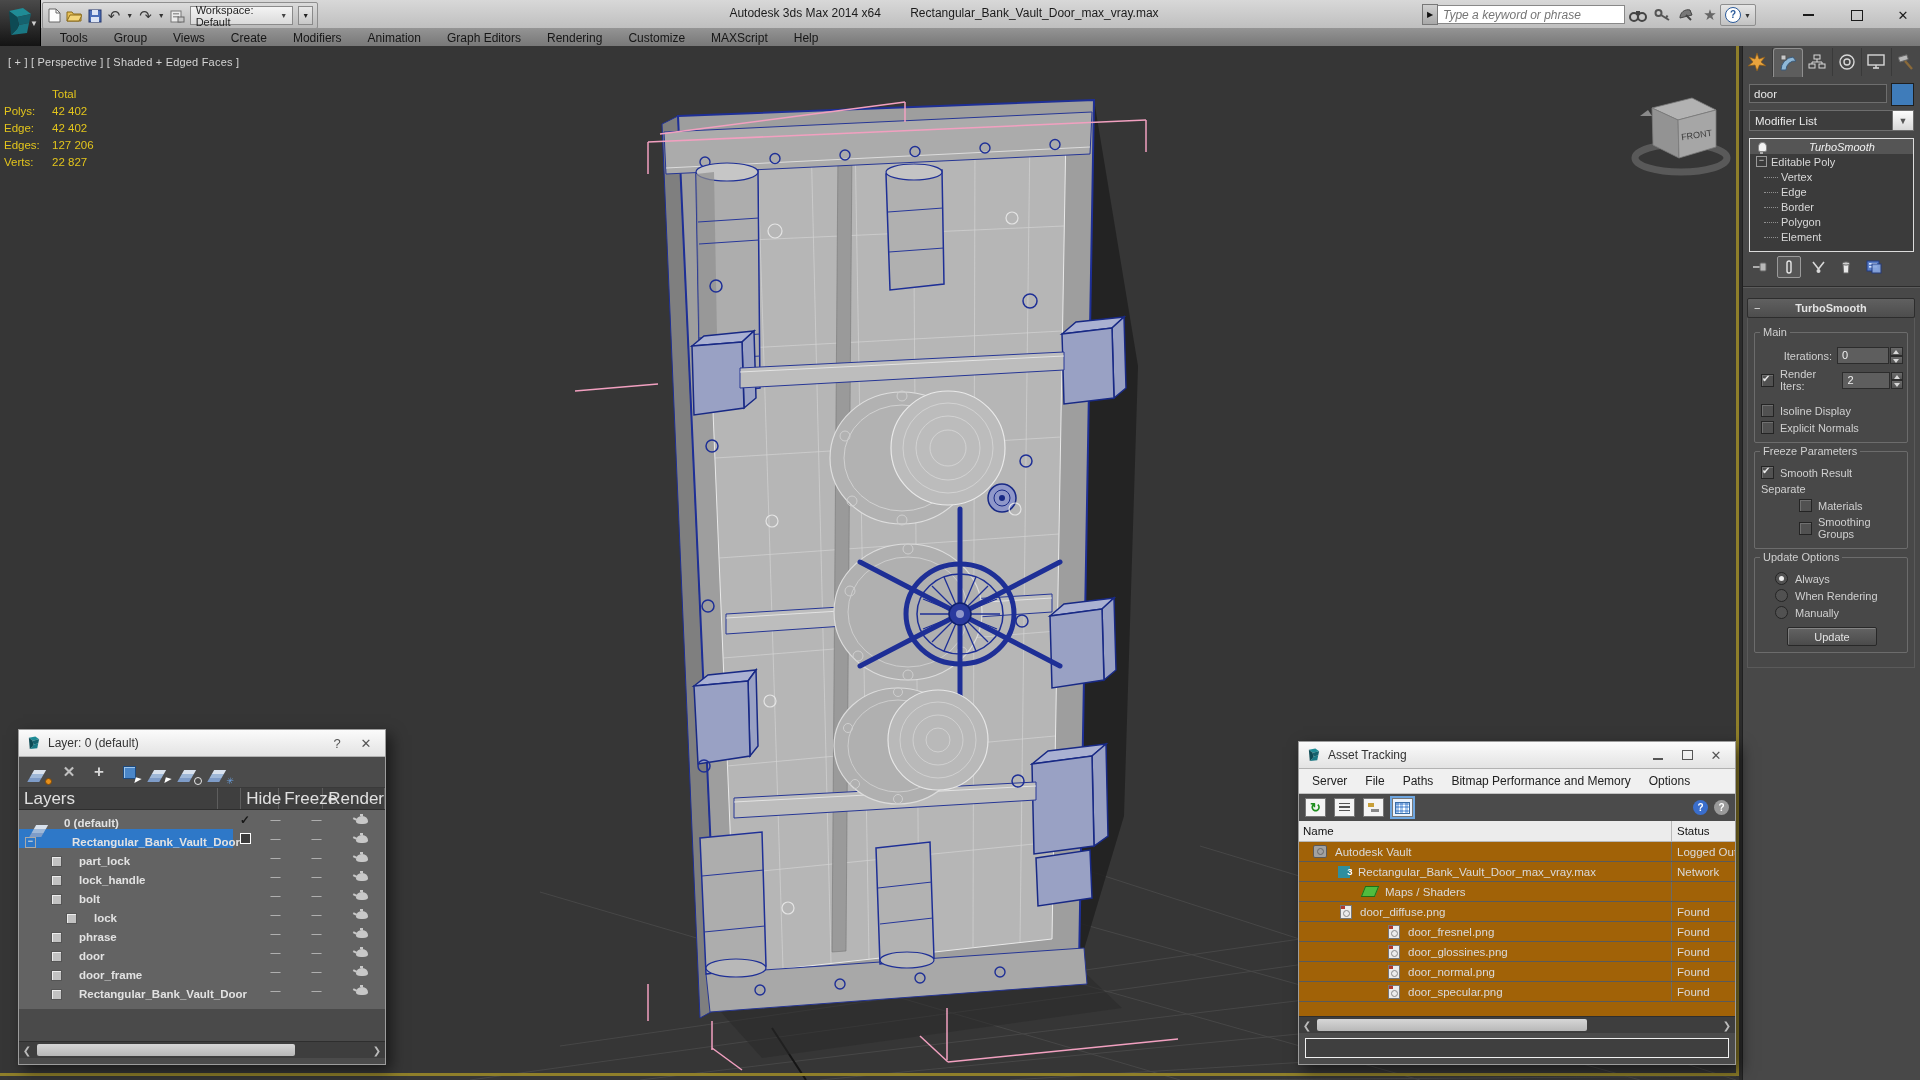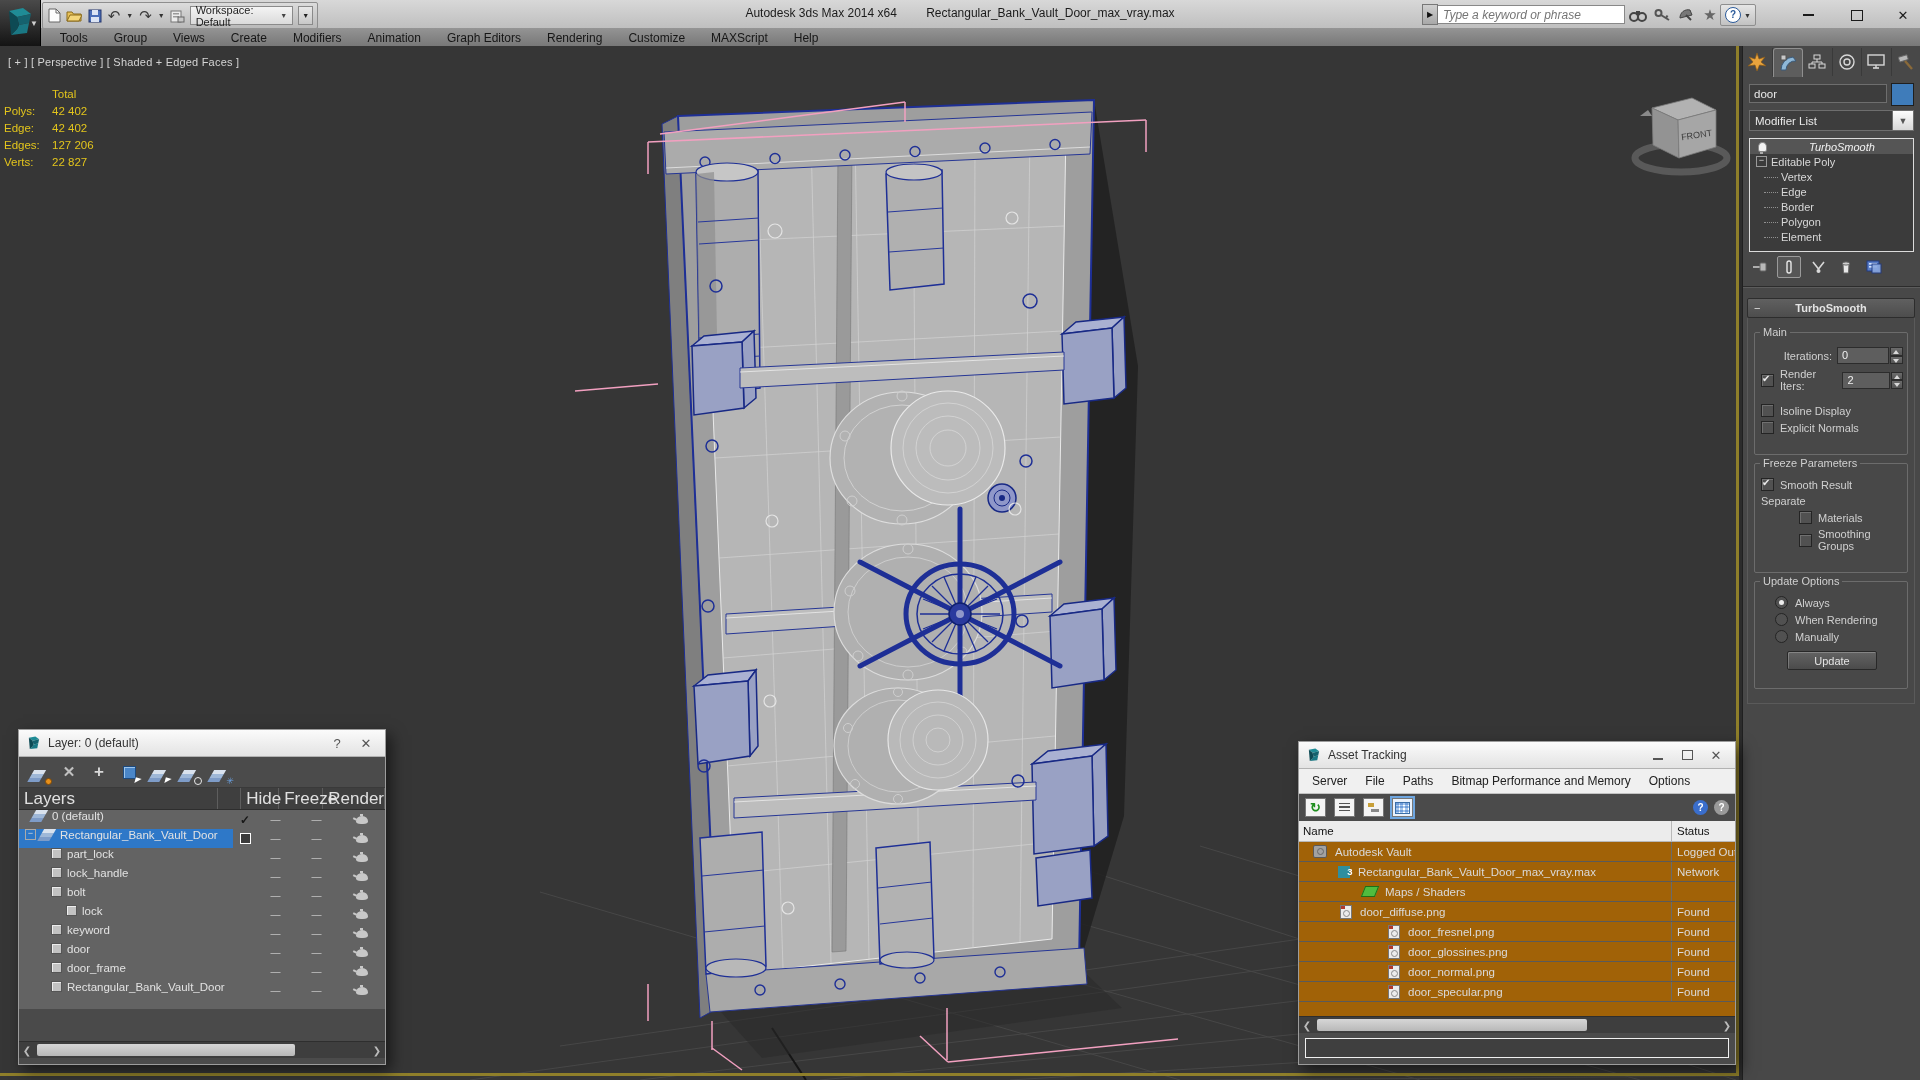--- a/index.html
+++ b/index.html
@@ -23,21 +23,21 @@
     display:flex;align-items:center;padding:0 4px;gap:5px;}
   .qat-ic{width:17px;height:17px;display:flex;align-items:center;justify-content:center;}
   .qat-car{font-size:7px;color:#333;width:8px;}
   #workspace{height:17px;background:linear-gradient(#f4f4f4,#dadada);
     border:1px solid #8a8a8a;font-size:11px;color:#222;display:flex;align-items:center;
     padding:0 5px;gap:8px;width:108px;}
   #workspace .dd{font-size:7px;color:#444;margin-left:auto;}
   #ws-fly{width:15px;height:17px;background:linear-gradient(#e8e8e8,#c8c8c8);
     border:1px solid #8a8a8a;display:flex;align-items:center;justify-content:center;
     font-size:7px;color:#222;}
-  #win-title{position:absolute;top:6px;left:560px;width:800px;text-align:center;
+  #win-title{position:absolute;top:6px;left:544px;width:800px;text-align:center;
     font-size:12px;color:#1b1b1b;white-space:nowrap;}
   #win-title .fname{margin-left:26px;}
   #searchwrap{position:absolute;left:1422px;top:5px;height:19px;display:flex;align-items:center;}
   #search-arrow{width:14px;height:19px;background:linear-gradient(#d0d0d0,#a8a8a8);
     border:1px solid #777;display:flex;align-items:center;justify-content:center;
     font-size:8px;color:#111;}
   #search-input{width:176px;height:17px;border:1px solid #888;border-left:none;
     font-style:italic;font-size:12px;color:#8a8a8a;padding:0 5px;outline:none;
     font-family:"Liberation Sans",sans-serif;}
   .tb-ico{width:22px;height:19px;display:flex;align-items:center;justify-content:center;margin-left:2px;}
@@ -95,21 +95,21 @@
   .stkb{width:22px;height:20px;display:flex;align-items:center;justify-content:center;}
   .stkb.pressed{border:1px solid #9a9a9a;background:#565656;border-radius:2px;}
   #cp-sep{position:absolute;left:0;top:240px;width:178px;border-top:1px solid #2c2c2c;
     border-bottom:1px solid #5c5c5c;}
   
   #roll{position:absolute;left:4px;top:252px;width:168px;}
   .roll-head{height:18px;background:linear-gradient(#606060,#4d4d4d);border:1px solid #2d2d2d;
     color:#e4e4e4;font-weight:bold;font-size:11px;text-align:center;line-height:18px;position:relative;border-radius:2px;}
   .roll-head .minus{position:absolute;left:6px;top:0;font-weight:normal;}
   .roll-body{border:1px solid #5a5a5a;border-top:none;padding:6px 4px 8px 4px;background:#484848;}
-  .group{border:1px solid #6c6c6c;border-radius:2px;position:relative;margin:8px 2px 6px 2px;padding:10px 4px 16px 6px;}
+  .group{border:1px solid #6c6c6c;border-radius:2px;position:relative;margin:8px 2px 6px 2px;padding:10px 4px 4px 6px;}
   .gtitle{position:absolute;top:-7px;left:5px;background:#484848;padding:0 3px;font-size:11px;color:#d0d0d0;}
   .row{display:flex;align-items:center;margin:4px 0;}
   .cb{width:11px;height:11px;background:#515151;border:1px solid #242424;
     box-shadow:inset 1px 1px rgba(255,255,255,.18);display:inline-block;position:relative;
     margin-right:6px;flex:none;}
   .cb.on::after{content:"✔";position:absolute;left:0;top:-2px;color:#ececec;font-size:10px;}
   .rd{width:11px;height:11px;border-radius:50%;background:#515151;border:1px solid #242424;
     display:inline-block;position:relative;margin-right:7px;flex:none;}
   .rd.on::after{content:"";position:absolute;left:3px;top:3px;width:5px;height:5px;border-radius:50%;background:#ededed;}
   .spinfield{width:42px;height:15px;background:#5e5e5e;border:1px solid #2c2c2c;color:#f0f0f0;
@@ -151,21 +151,21 @@
     border-left:6px solid #fff;border-bottom:6px solid transparent;transform:rotate(15deg);}
   .mag{position:absolute;right:-3px;bottom:-3px;width:6px;height:6px;border:1.5px solid #e8e8e8;border-radius:50%;}
   .gear{position:absolute;right:-4px;bottom:-4px;color:#6aa0e0;font-size:9px;}
   .newdot{position:absolute;right:-3px;bottom:-3px;width:5px;height:5px;background:#e8901a;border-radius:50%;border:1px solid #7e4a08;}
   #ld-header{height:21px;background:#3f3f3f;border-bottom:1px solid #2e2e2e;display:flex;
     font-size:17px;color:#e0e0e0;align-items:center;flex:none;}
   #ld-header .c{border-right:1px solid #5e5e5e;height:100%;display:flex;align-items:center;padding-left:5px;box-sizing:border-box;}
   .colw-name{width:214px;} .colw-chk{width:24px;} .colw-hide{width:38px;} .colw-frz{width:44px;} .colw-ren{flex:1;}
   #ld-rows{flex:1;background:#636363;overflow:hidden;}
   .ld-row{height:19px;display:flex;align-items:center;font-size:11.5px;color:#e2e2e2;}
-  .ld-row .name{width:214px;display:flex;align-items:flex-start;gap:5px;height:100%;box-sizing:border-box;}
+  .ld-row .name{width:214px;display:flex;align-items:flex-end;gap:17px;height:100%;box-sizing:border-box;font-weight:bold;}
   .ld-row .cell{display:flex;align-items:center;justify-content:center;height:100%;box-sizing:border-box;}
   .ld-row.sel .name{background:#2e78c8;}
   .dash{color:#c6c6c6;font-size:10px;letter-spacing:1px;}
   .ic-cube{width:9px;height:9px;background:#c2c2c2;border:1px solid #555;box-shadow:inset 1px 1px #ededed;flex:none;}
   .chkmark{color:#171717;font-size:12px;font-weight:bold;}
   .curbox{width:9px;height:9px;border:1.5px solid #fff;background:#3b3b3b;}
   .expbox{width:9px;height:9px;border:1px solid #aaa;color:#ddd;font-size:9px;line-height:7px;text-align:center;flex:none;margin-right:2px;}
   .ic-teapot{width:12px;height:8px;background:#c8c8c8;border-radius:50% 50% 42% 42% / 70% 70% 35% 35%;position:relative;}
   .ic-teapot::before{content:"";position:absolute;left:-3px;top:2px;width:4px;height:2px;background:#c8c8c8;transform:rotate(28deg);}
   .ic-teapot::after{content:"";position:absolute;left:4px;top:-2px;width:3px;height:2px;background:#c8c8c8;}
@@ -898,21 +898,21 @@
           <span class="cell colw-frz">
             <span class="dash">—</span>
           </span>
           <span class="cell colw-ren">
             <span class="ic-teapot"></span>
           </span>
         </div>
         <div class="ld-row">
           <span class="name" style="padding-left: 32px;">
             <span class="ic-cube"></span>
-            <span>keyword</span>
+            <span>phrase</span>
           </span>
           <span class="cell colw-chk"></span>
           <span class="cell colw-hide">
             <span class="dash">—</span>
           </span>
           <span class="cell colw-frz">
             <span class="dash">—</span>
           </span>
           <span class="cell colw-ren">
             <span class="ic-teapot"></span>

